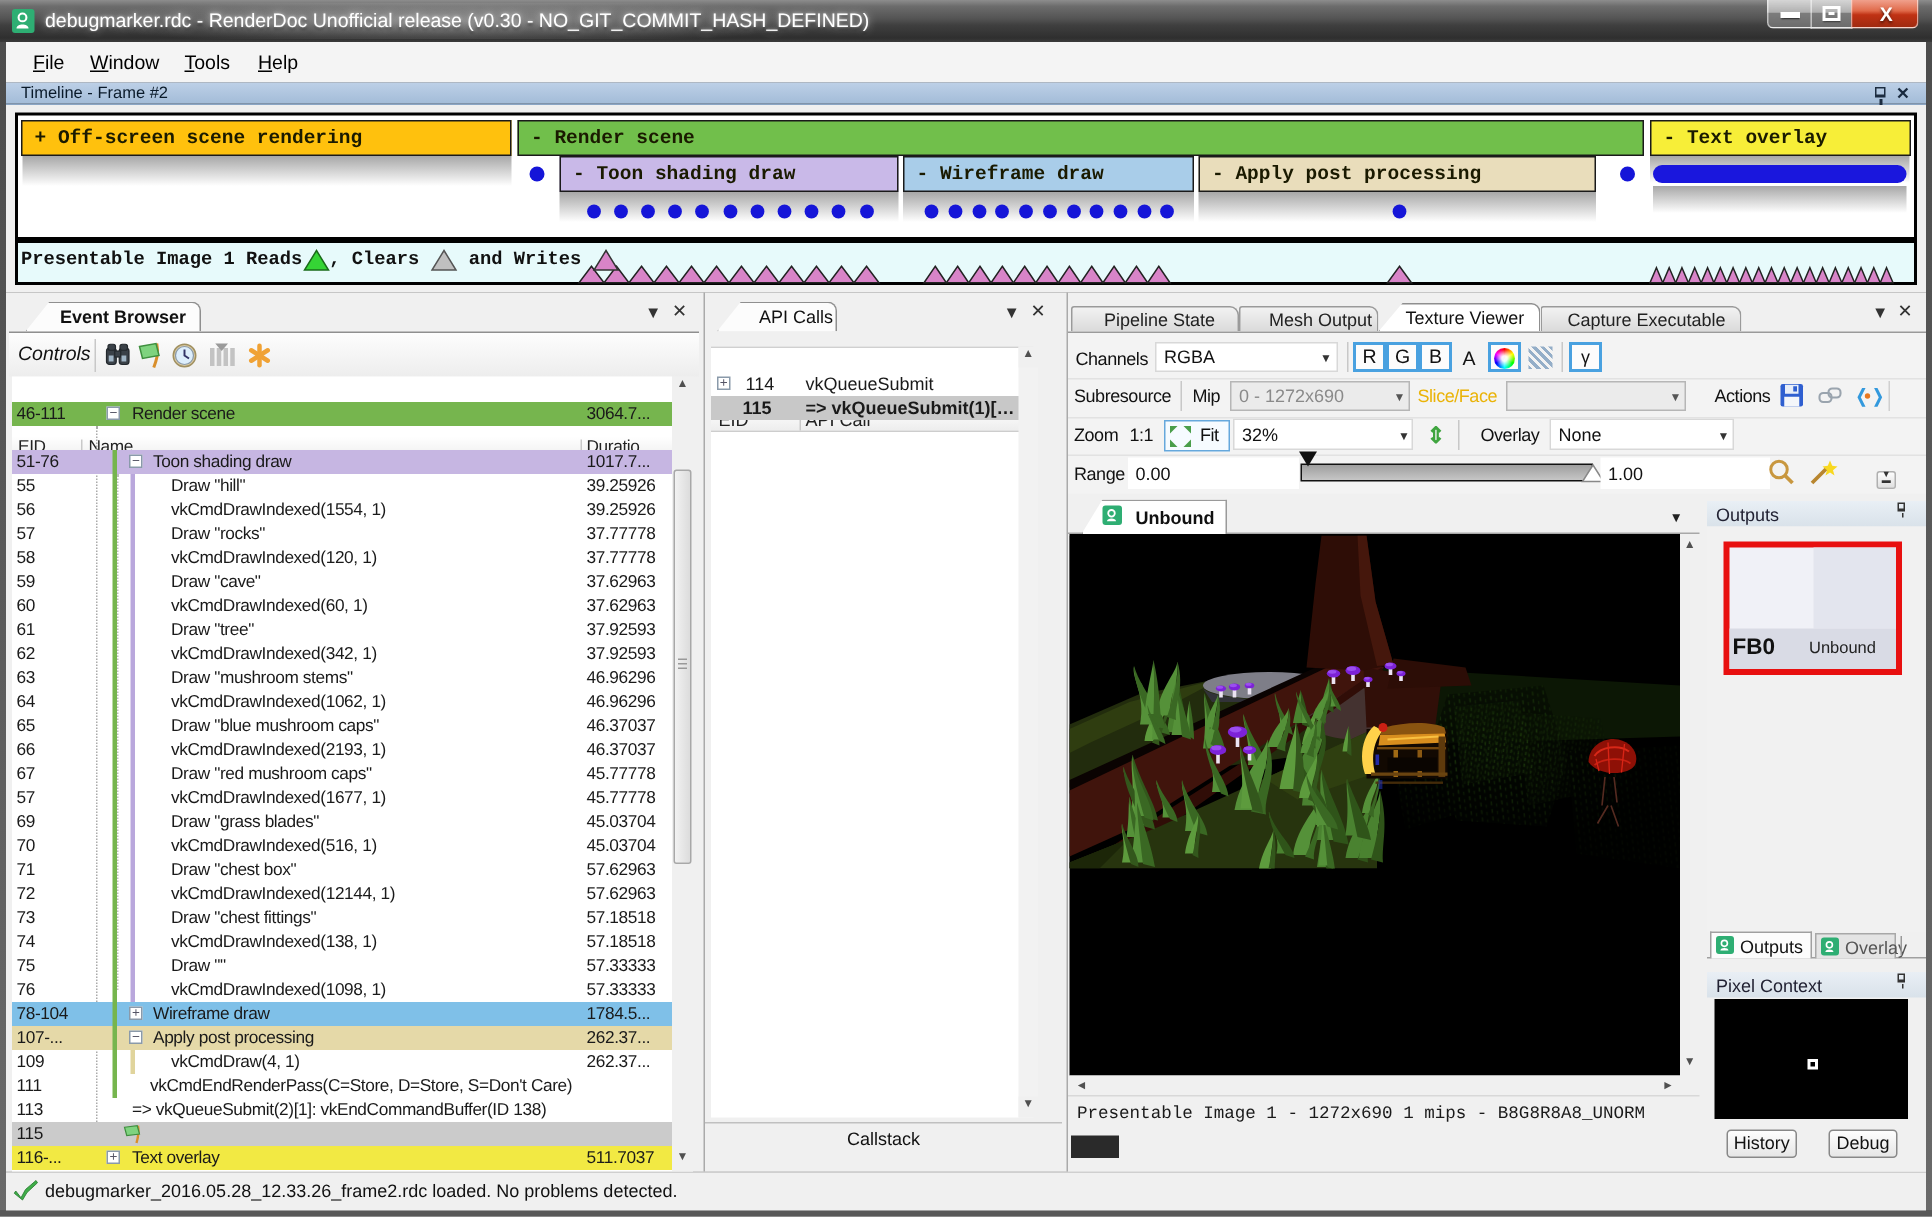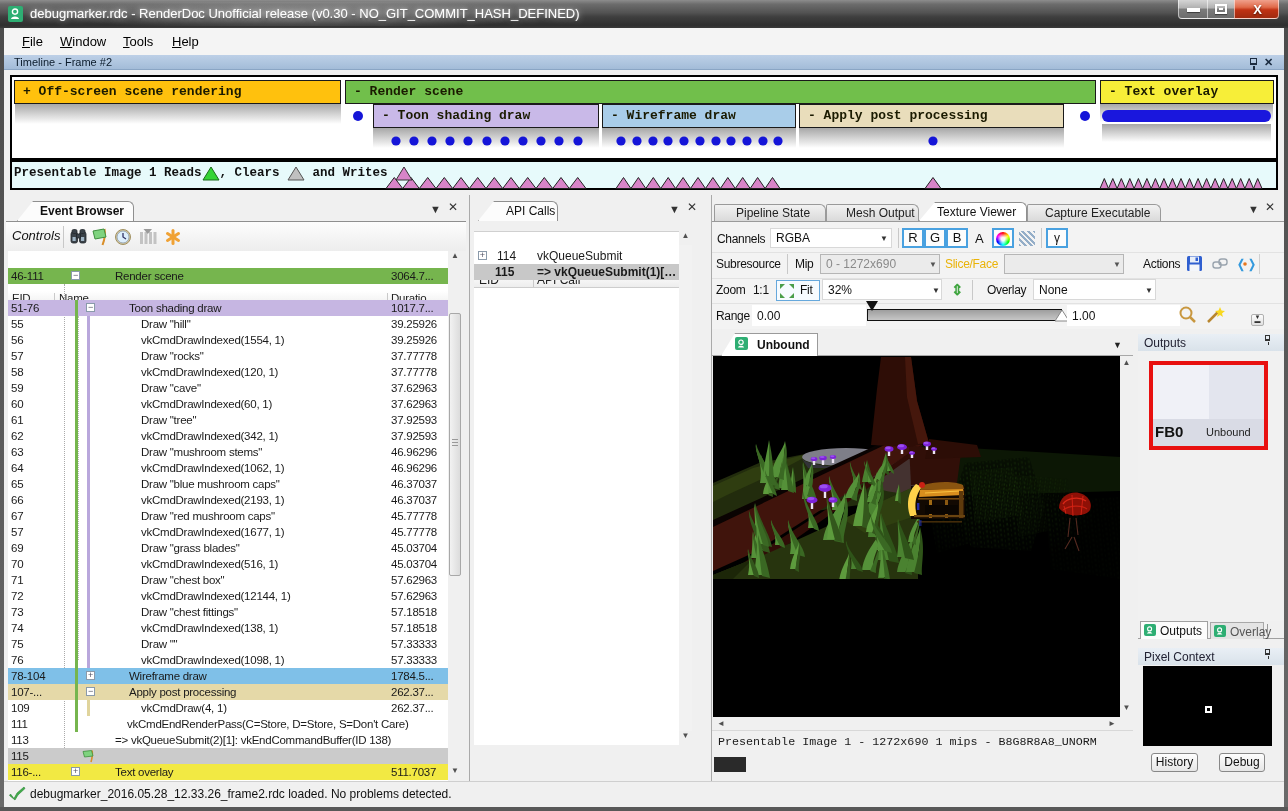--- a/index.html
+++ b/index.html
@@ -42,21 +42,21 @@
 #dock { left:4px; top:195px; width:1280px; height:586px; background:#f0f0f0; }
 .tab-active { position:absolute; background:#fcfcfc; border:1px solid #8f8f8f; border-bottom:none; border-radius:0 6px 0 0; clip-path:polygon(0 100%, 16px 0, 100% 0, 100% 100%); }
 .tab-inactive { position:absolute; background:linear-gradient(180deg,#f2f2f2,#dadada); border:1px solid #9a9a9a; border-bottom:none; border-radius:2px 6px 0 0; }
 .dockctl { position:absolute; font-size:11px; color:#333; }
 
 #eb-toolbar { left:1px; top:26px; width:460px; height:30px; background:linear-gradient(180deg,#fdfdfd,#ededed); border-top:1px solid #8f8f8f;font-style:italic; }
 #eb-table { left:3px; top:56px; width:440px; height:530px; background:#fff; font-size:11.5px; letter-spacing:-0.25px; }
 .hdr { background:linear-gradient(180deg,#ffffff,#ededed); border-bottom:1px solid #cdcdcd; color:#222;margin-top:40px; }
 .row { position:absolute; left:0; width:440px; height:16px; line-height:16px; white-space:nowrap; color:#1a1a1a; }
 .eid { position:absolute; left:3px; }
-.nm { position:absolute;margin-left:27px; }
+.nm { position:absolute; }
 .dur { position:absolute; left:383px; }
 .exp { position:absolute; width:9px; height:9px; top:3px; border:1px solid #8a9aaa; background:#fff; font-size:9px; line-height:7px; text-align:center; color:#556; }
 .vbar { position:absolute; width:3px; height:16px; }
 .chanbtn { width:22px; height:20px; border:2px solid #49a1e0; background:#fcfcfc; font-size:13px; color:#111; text-align:center; line-height:16px; }
 
 .sb { position:absolute; background:#f0f0f0; }
 .sb-btn { position:absolute; background:#f0f0f0; color:#505050; font-size:8px; text-align:center; }
 .sb-thumb { position:absolute; background:linear-gradient(90deg,#f2f2f2,#dcdcdc); border:1px solid #a8a8a8; border-radius:2px; }
 
 #statusbar { left:4px; top:781px; width:1280px; height:26px; background:#f0f0f0; border-top:1px solid #cfcfcf; }
@@ -500,20 +500,23 @@
         <span class="abs" style="left:63px">vkQueueSubmit</span>
     </div>
     <div class="abs row" style="top:32px;width:215px;background:#c8c8c8;font-weight:bold">
       <span class="abs" style="left:21px">115</span>
         <span class="abs" style="left:63px">=&gt; vkQueueSubmit(1)[…</span>
     </div>
   </div>
   <div class="abs sb" style="left:213px;top:36px;width:13px;height:514px;background:#f2f2f2">
     <div class="sb-btn" style="left:0;top:0;width:13px;height:14px">▲</div>
     <div class="sb-btn" style="left:0;top:500px;width:13px;height:14px">▼</div>
+  </div>
+  <div class="abs" style="left:4px;top:553px;width:238px;height:21px;background:#f0f0f0;border-top:1px solid #c0c0c0">
+    <div style="text-align:center;font-size:12px;color:#111;padding-top:3px">Callstack</div>
   </div>
 </div>
 
 <div class="abs" id="tv" style="left:708px;top:195px;width:576px;height:586px">
   <div class="abs" style="left:3px;top:0;width:1px;height:586px;background:#aaa"></div>
 
   <div class="abs tab-inactive" style="left:6px;top:9px;width:112px;height:17px"></div>
   <div class="abs" style="left:28px;top:11px;font-size:12px;color:#222">Pipeline State</div>
   <div class="abs tab-inactive" style="left:118px;top:9px;width:93px;height:17px"></div>
   <div class="abs" style="left:138px;top:11px;font-size:12px;color:#222">Mesh Output</div>

